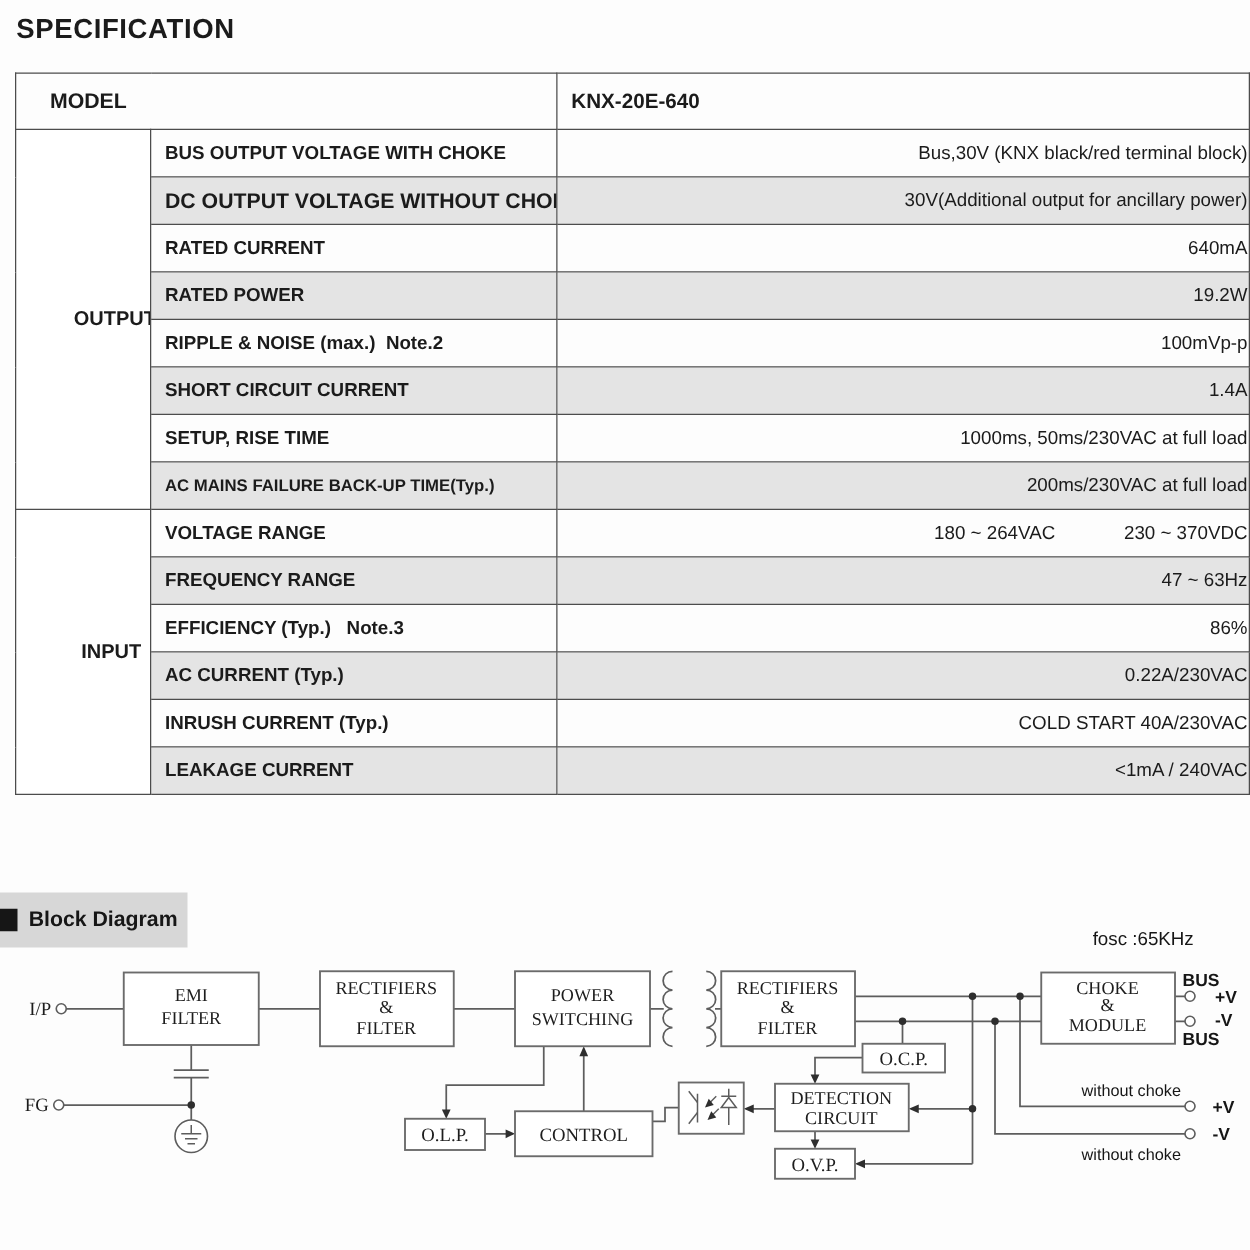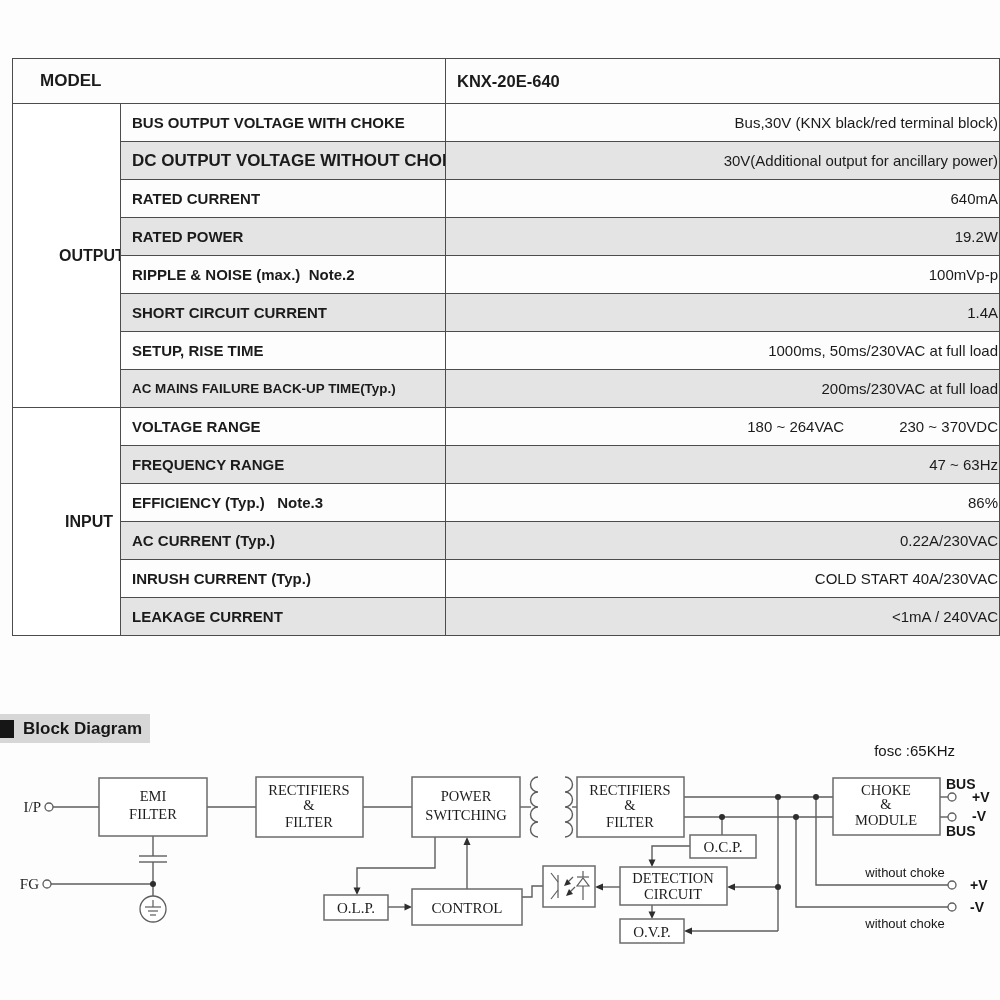--- a/index.html
+++ b/index.html
@@ -13,21 +13,21 @@
   tr.row td{height:35px;}
   td.model{font-size:17px;font-weight:bold;padding-left:27px;margin-left:36px;}
   td.modelval{font-size:16.5px;font-weight:bold;padding-left:11px;}
   td.group{font-size:16px;font-weight:bold;text-align:center;background:#fff;padding-left:46px;}
   td.param{font-size:15px;font-weight:bold;padding-left:11px;}
   td.param.small{font-size:13.4px;margin-top:40px;}
   td.param.mid{font-size:17px;}
   td.val{font-size:15px;padding-left:11px;text-align:right;}
   tr.gray td.param, tr.gray td.val{background:#e4e4e4;}
   .gap2{margin-left:55px;}
-  .diag-header{position:absolute;left:0;top:714px;width:150px;height:29px;background:#d7d7d7;
+  .diag-header{position:absolute;left:0;top:714px;width:150px;height:44px;background:#d7d7d7;
                display:flex;align-items:center;}
   .diag-bullet{width:14px;height:18px;background:#161616;margin-right:9px;flex:0 0 auto;}
   .diag-title{font-size:17px;font-weight:bold;color:#161616;}
   svg.diagram{position:absolute;left:0;top:700px;}
   .dbox{fill:#ffffff;stroke:#6b6b6b;stroke-width:1.5;}
   .wire{stroke:#5d5d5d;stroke-width:1.4;fill:none;}
   .thin{stroke:#5d5d5d;stroke-width:1.2;fill:none;}
   .dot{fill:#2e2e2e;stroke:none;}
   .ah{fill:#2e2e2e;stroke:none;}
   .term{fill:#ffffff;stroke:#5d5d5d;stroke-width:1.3;}
@@ -36,20 +36,21 @@
   text.termlbl{font-family:"Liberation Serif",serif;font-size:15px;fill:#1d1d1d;text-anchor:end;}
   text.buslbl{font-family:"Liberation Sans",sans-serif;font-size:14px;font-weight:bold;fill:#161616;}
   text.wclbl{font-family:"Liberation Sans",sans-serif;font-size:13px;fill:#161616;text-anchor:middle;}
   text.fosc{font-family:"Liberation Sans",sans-serif;font-size:15px;fill:#161616;text-anchor:end;}
 </style>
 </head>
 <body>
 
 <div class="page">
 
+  <h1 class="title">SPECIFICATION</h1>
 
   <table class="spec">
     <colgroup>
         <col class="c-group">
         <col class="c-param">
         <col class="c-val">
       </colgroup>
     <tbody>
         <tr class="hdr">
       <td class="model" colspan="2">MODEL</td>

